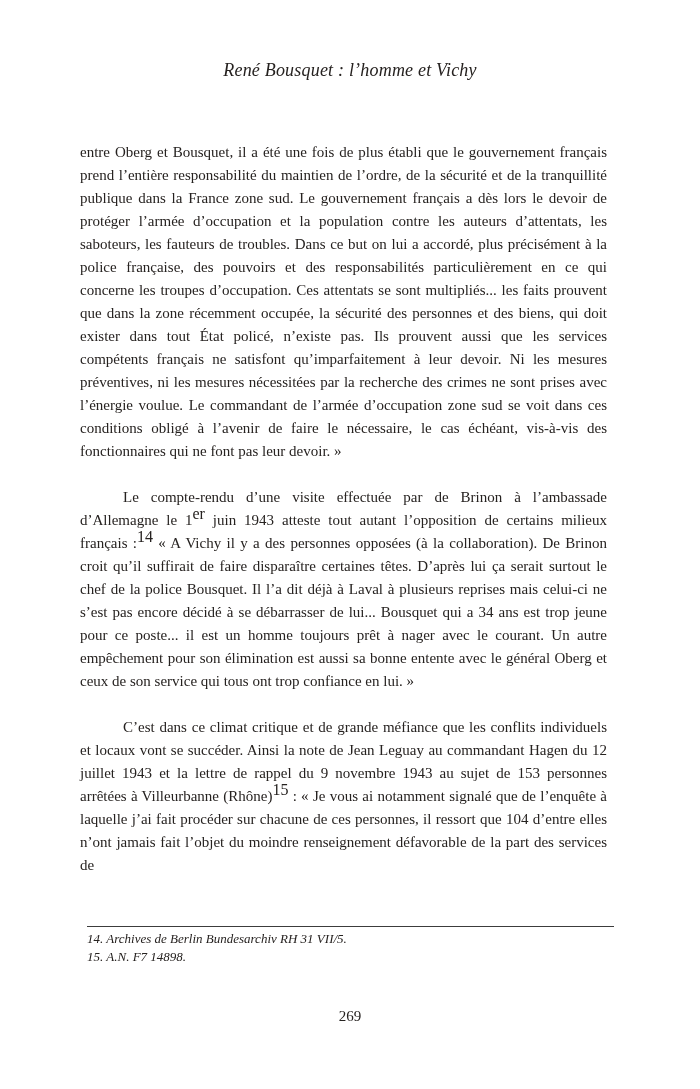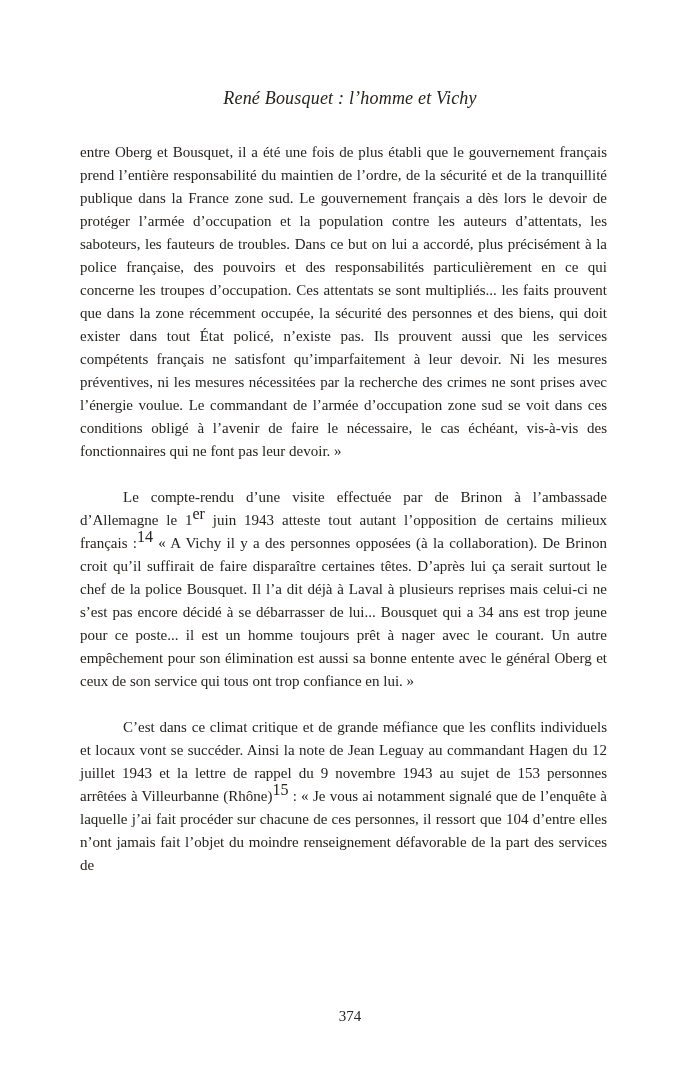--- a/index.html
+++ b/index.html
@@ -22,21 +22,20 @@
   }
   .running-title {
     position: absolute;
     top: 60px;
     left: 0;
     width: 100%;
     text-align: center;
     font-style: italic;
     font-size: 18px;
     letter-spacing: 0.2px;
-    margin-top: 28px;
   }
   .text-block {
     position: absolute;
     top: 141px;
     left: 80px;
     width: 527px;
     font-size: 15px;
     line-height: 23px;
     text-align: justify;
   }
@@ -84,15 +83,19 @@
 
 <div class="page">
   <div class="running-title">René Bousquet : l’homme et Vichy</div>
 
   <div class="text-block">
       <p class="para"><span>entre Oberg et Bousquet, il a été une fois de plus établi que le gouvernement français prend l’entière responsabilité du maintien de l’ordre, de la sécurité et de la tranquillité publique dans la France zone sud. Le gouvernement français a dès lors le devoir de protéger l’armée d’occupation et la population contre les auteurs d’attentats, les saboteurs, les fauteurs de troubles. Dans ce but on lui a accordé, plus précisément à la police française, des pouvoirs et des responsabilités particulièrement en ce qui concerne les troupes d’occupation. Ces attentats se sont multipliés... les faits prouvent que dans la zone récemment occupée, la sécurité des personnes et des biens, qui doit exister dans tout État policé, n’existe pas. Ils prouvent aussi que les services compétents français ne satisfont qu’imparfaitement à leur devoir. Ni les mesures préventives, ni les mesures nécessitées par la recherche des crimes ne sont prises avec l’énergie voulue. Le commandant de l’armée d’occupation zone sud se voit dans ces conditions obligé à l’avenir de faire le nécessaire, le cas échéant, vis-à-vis des fonctionnaires qui ne font pas leur devoir. »</span></p>
       <p class="para indent"><span>Le compte-rendu d’une visite effectuée par de Brinon à l’ambassade d’Allemagne le 1</span><sup class="fnref">er</sup><span> juin 1943 atteste tout autant l’opposition de certains milieux français :</span><sup class="fnref">14</sup><span> « A Vichy il y a des personnes opposées (à la collaboration). De Brinon croit qu’il suffirait de faire disparaître certaines têtes. D’après lui ça serait surtout le chef de la police Bousquet. Il l’a dit déjà à Laval à plusieurs reprises mais celui-ci ne s’est pas encore décidé à se débarrasser de lui... Bousquet qui a 34 ans est trop jeune pour ce poste... il est un homme toujours prêt à nager avec le courant. Un autre empêchement pour son élimination est aussi sa bonne entente avec le général Oberg et ceux de son service qui tous ont trop confiance en lui. »</span></p>
       <p class="para indent jlast"><span>C’est dans ce climat critique et de grande méfiance que les conflits individuels et locaux vont se succéder. Ainsi la note de Jean Leguay au commandant Hagen du 12 juillet 1943 et la lettre de rappel du 9 novembre 1943 au sujet de 153 personnes arrêtées à Villeurbanne (Rhône)</span><sup class="fnref">15</sup><span> : « Je vous ai notamment signalé que de l’enquête à laquelle j’ai fait procéder sur chacune de ces personnes, il ressort que 104 d’entre elles n’ont jamais fait l’objet du moindre renseignement défavorable de la part des services de</span></p>
     </div>
 
+  <div class="footnote-block">
+      <div class="footnote">14. Archives de Berlin Bundesarchiv RH 31 VII/5.</div>
+      <div class="footnote">15. A.N. F7 14898.</div>
+    </div>
 
-  <div class="page-number">374</div>
+  <div class="page-number">269</div>
 </div>
 
 </body></html>

